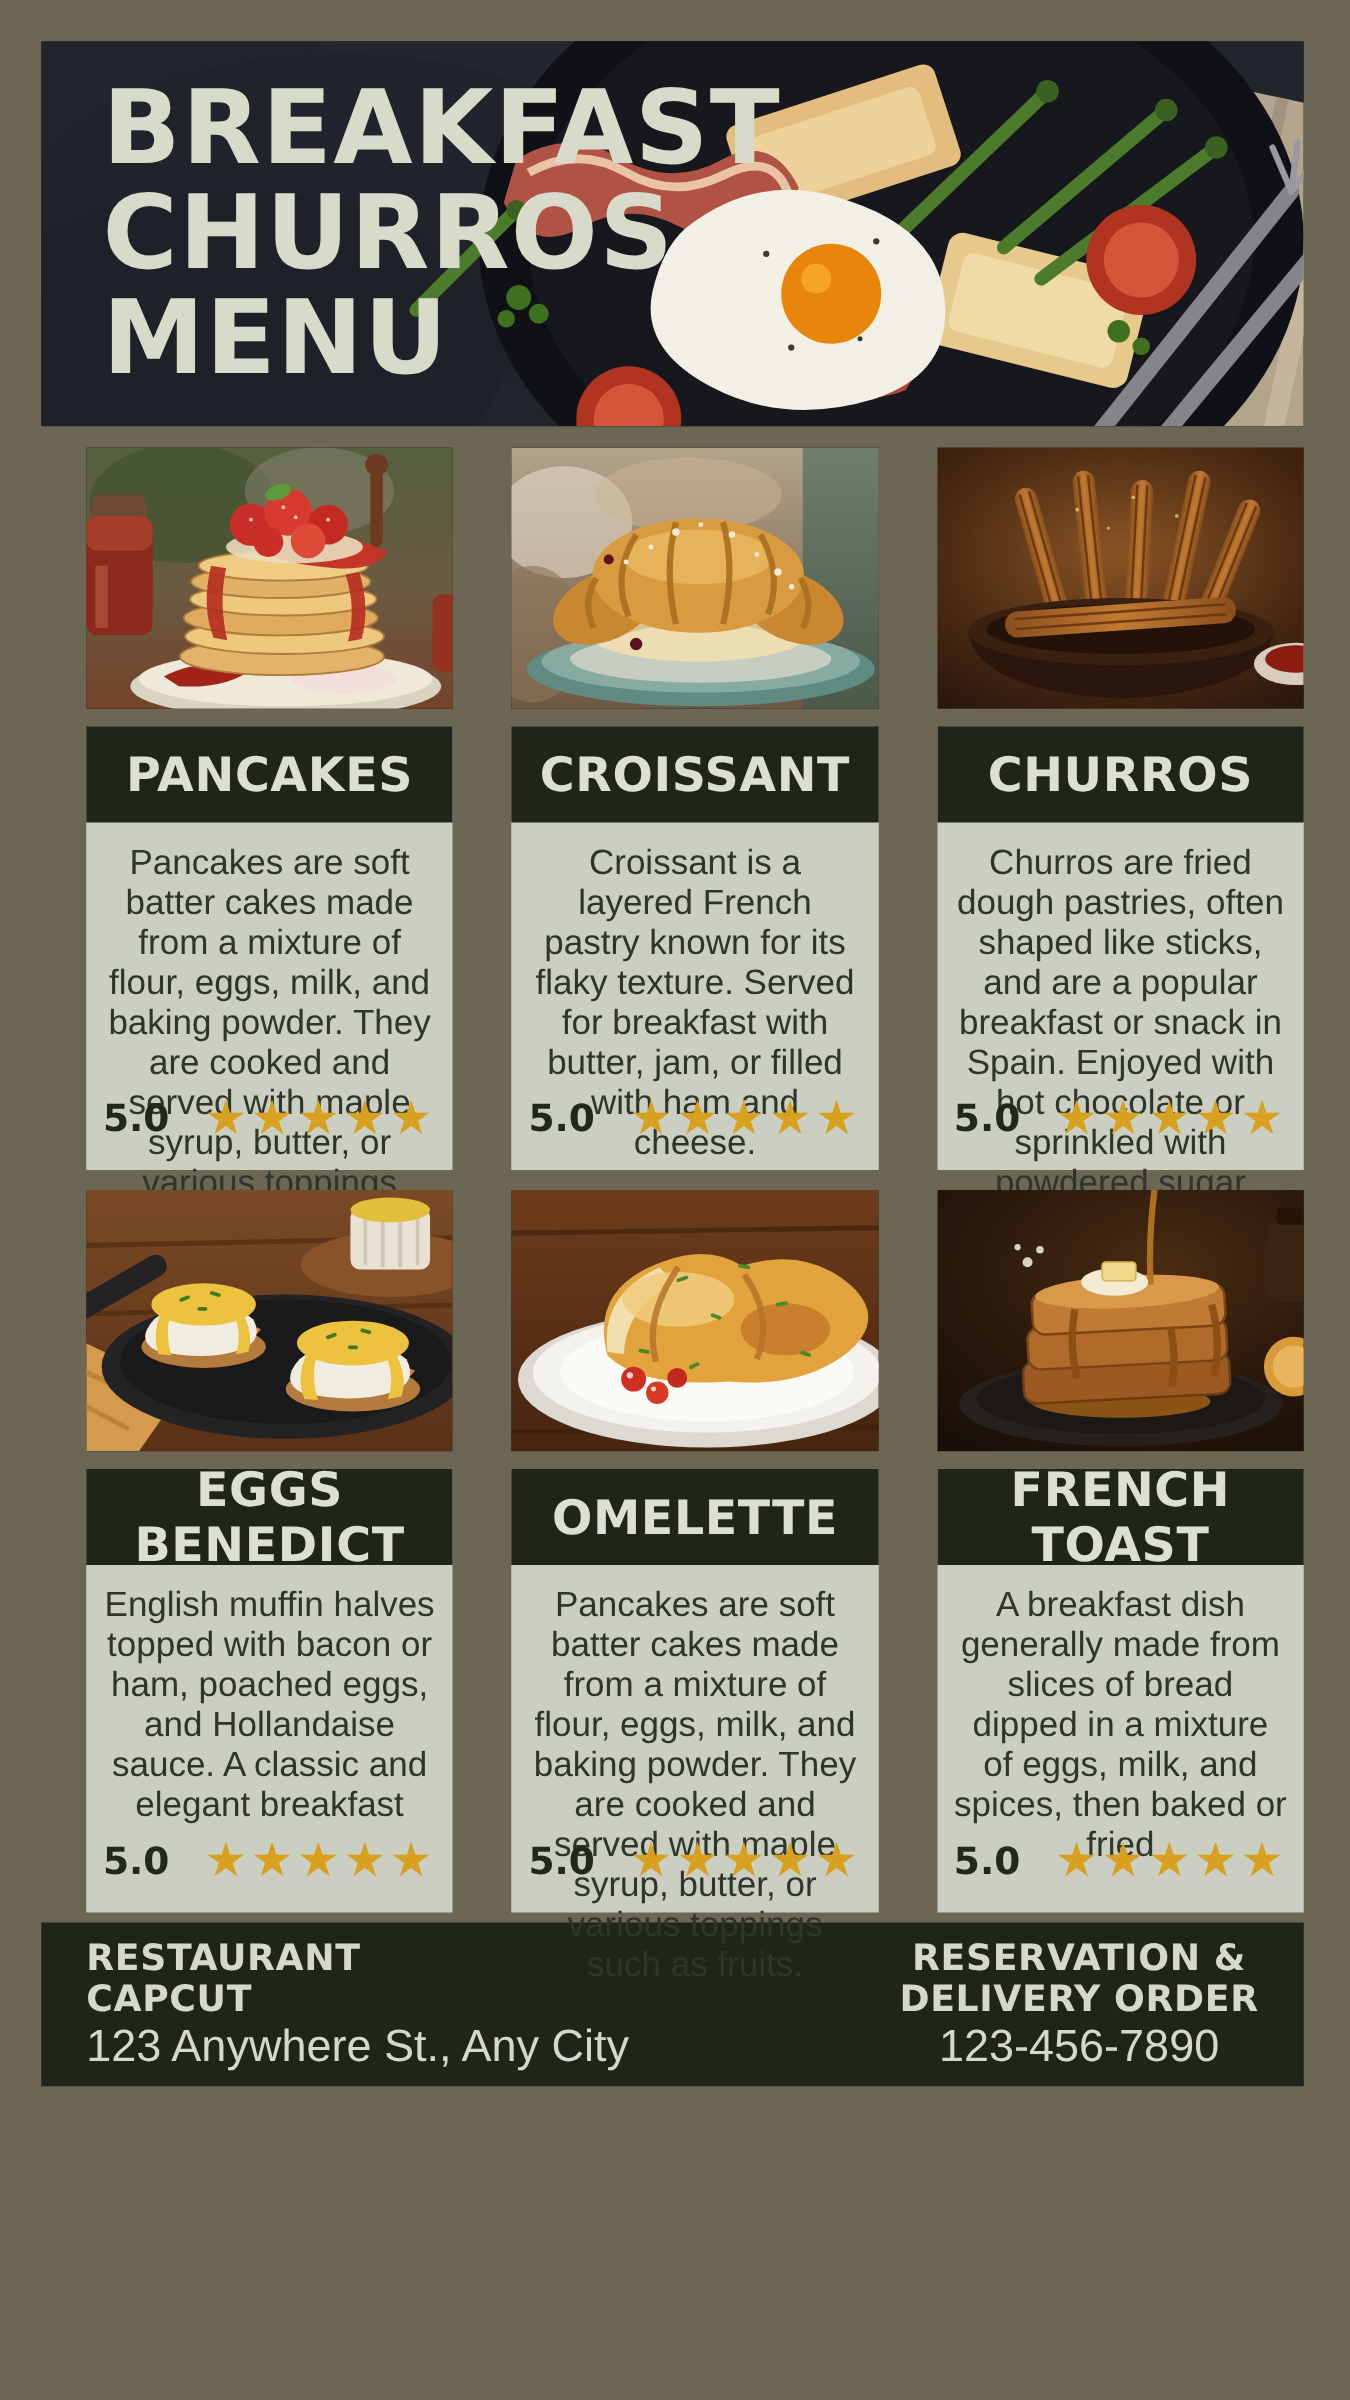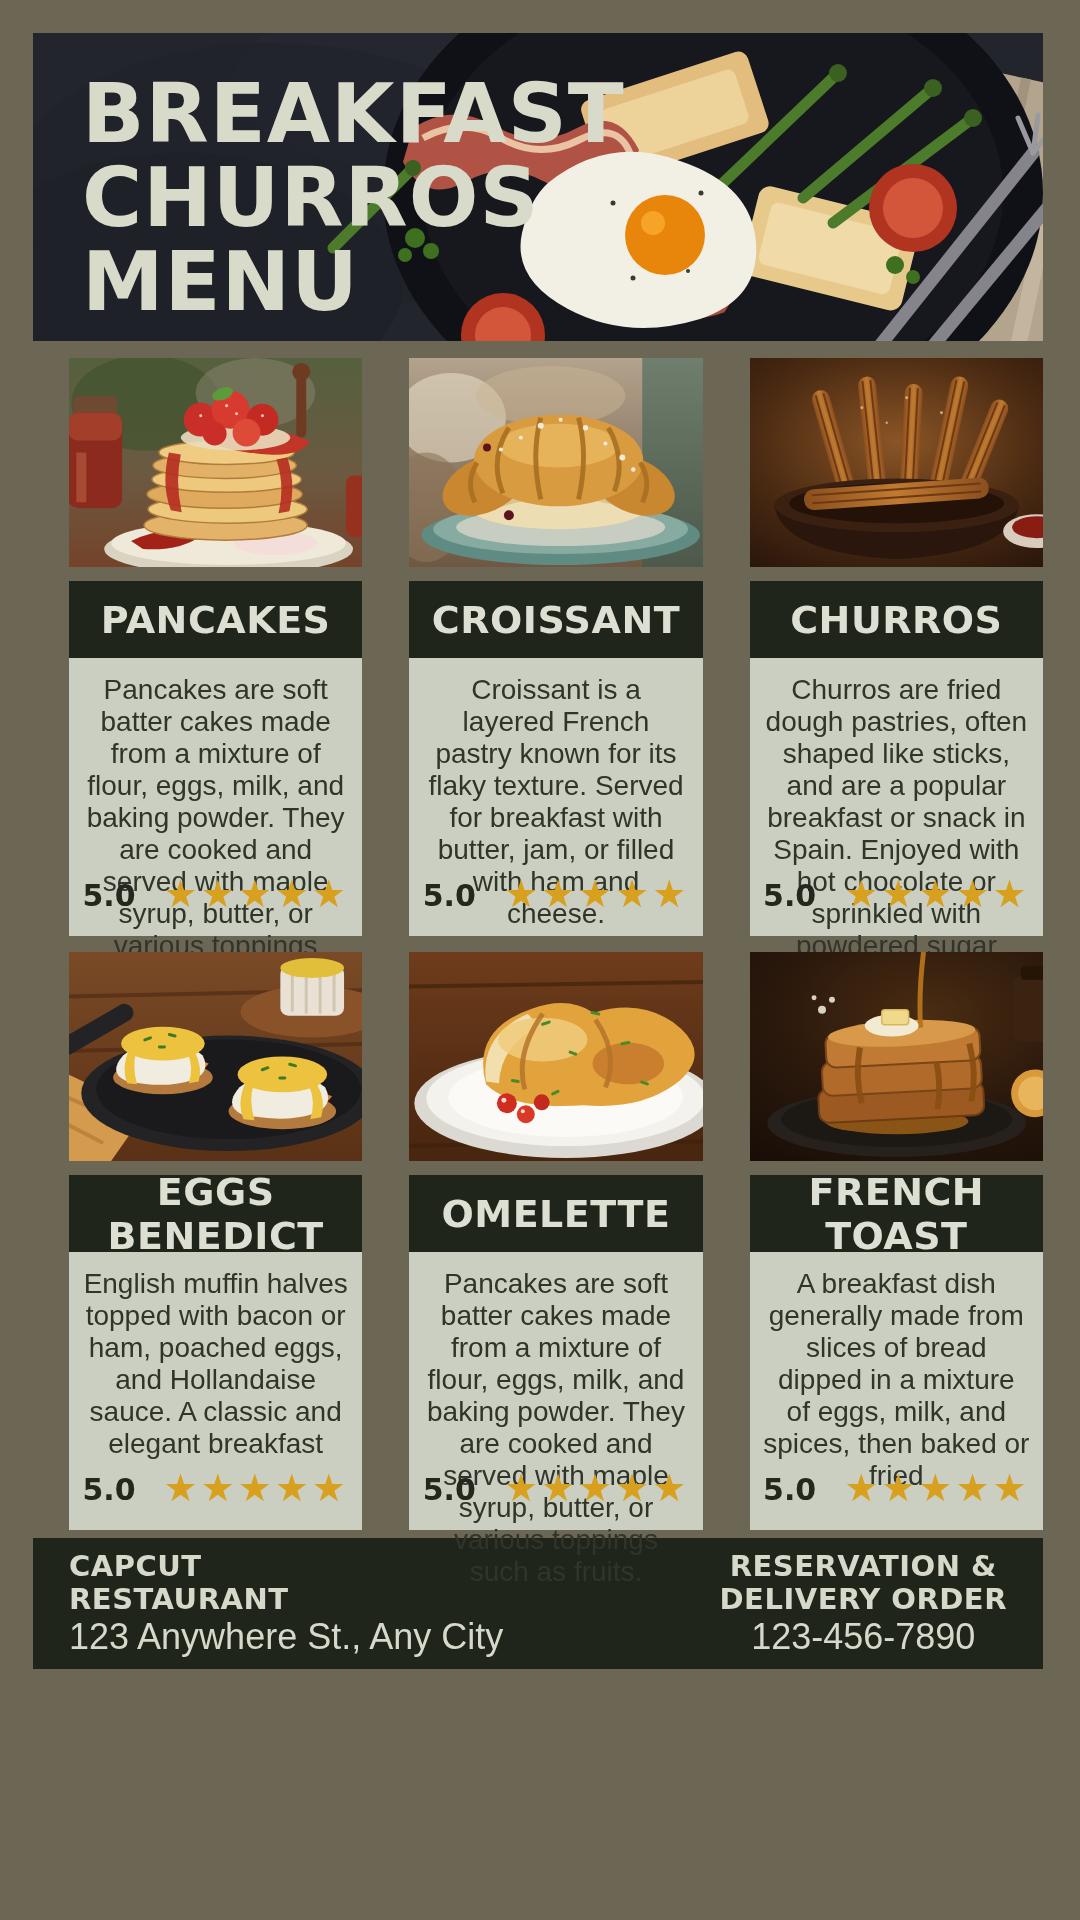--- a/index.html
+++ b/index.html
@@ -10,21 +10,21 @@
     position:relative;overflow:hidden;
   }
   .page{position:absolute;inset:0;padding:33px 37px 37px 33px;box-sizing:border-box;}
 
   
   .header{
     position:relative;height:308px;background:#23252c;overflow:hidden;margin-bottom:17px;
   }
   .header svg{position:absolute;inset:0;width:100%;height:100%;display:block;}
   .header-title{
-    position:absolute;left:49px;top:39px;z-index:2;
+    position:absolute;left:49px;top:28px;z-index:2;
     font-family:"DejaVu Sans", sans-serif;font-weight:bold;
     font-size:82px;line-height:84px;letter-spacing:1px;color:#d8dbca;
   }
 
   
   .grid{
     display:grid;grid-template-columns:repeat(3,1fr);
     column-gap:11px;row-gap:16px;
   }
   .item{display:block;padding-left:36px;}
@@ -535,22 +535,22 @@
             <span class="rating-stars">★★★★★</span>
           </div>
         </div>
       </div>
     </div>
 
   </div>
 
   <div class="footer">
     <div class="footer-left">
+      <div class="bold-line">RESTAURANT</div>
       <div class="bold-line">CAPCUT</div>
-      <div class="bold-line">RESTAURANT</div>
       <div class="reg-line">123 Anywhere St., Any City</div>
     </div>
     <div class="footer-right">
       <div class="bold-line">RESERVATION &amp;</div>
       <div class="bold-line">DELIVERY ORDER</div>
       <div class="reg-line">123-456-7890</div>
     </div>
   </div>
 
 </div>

